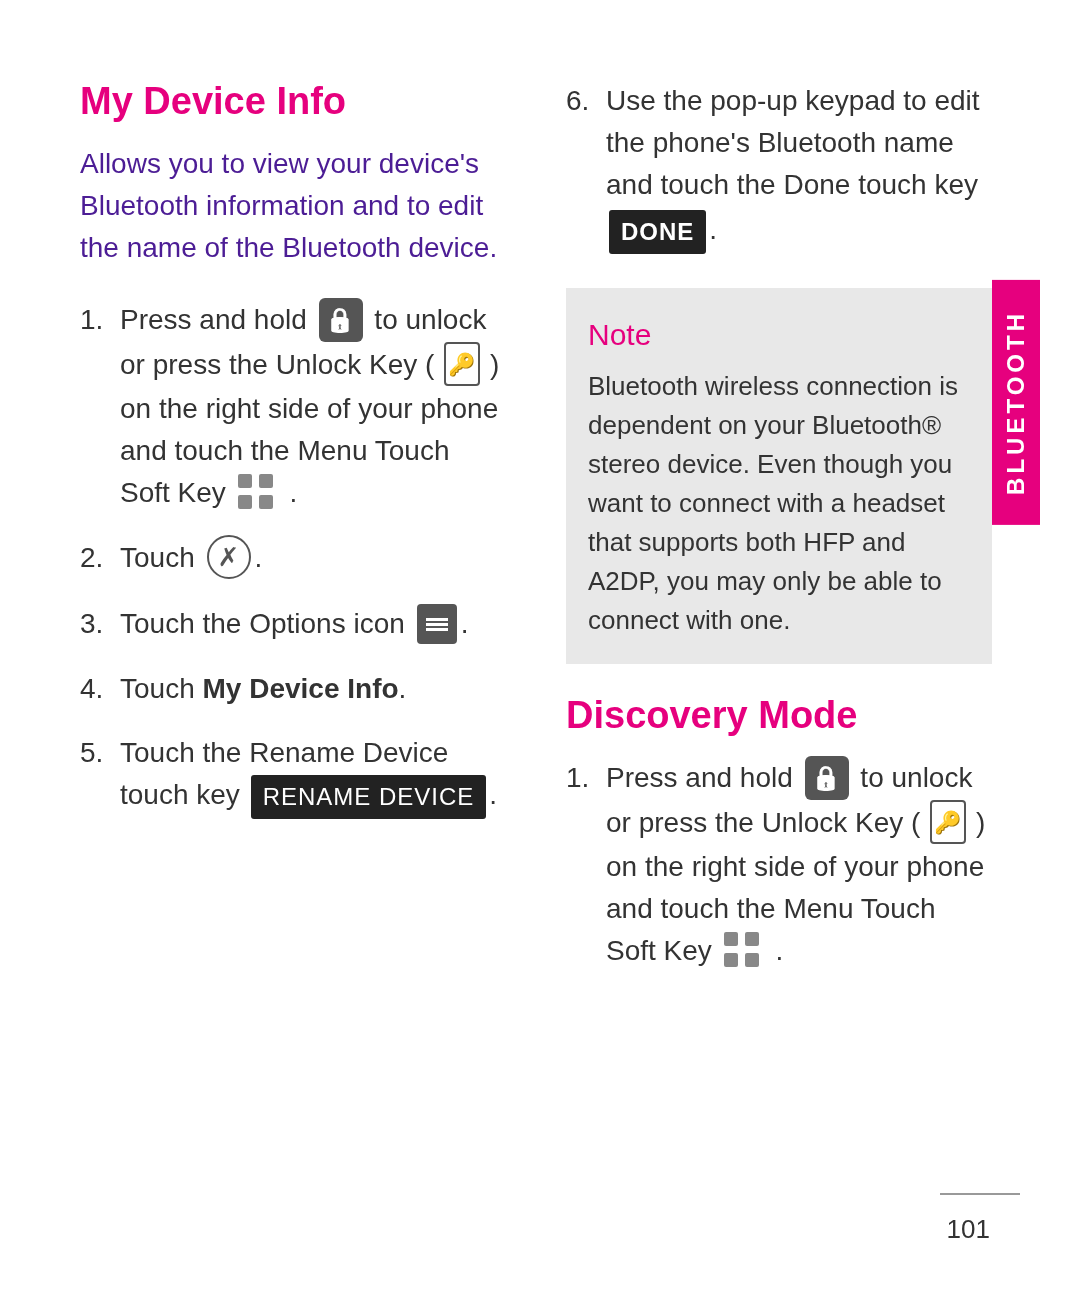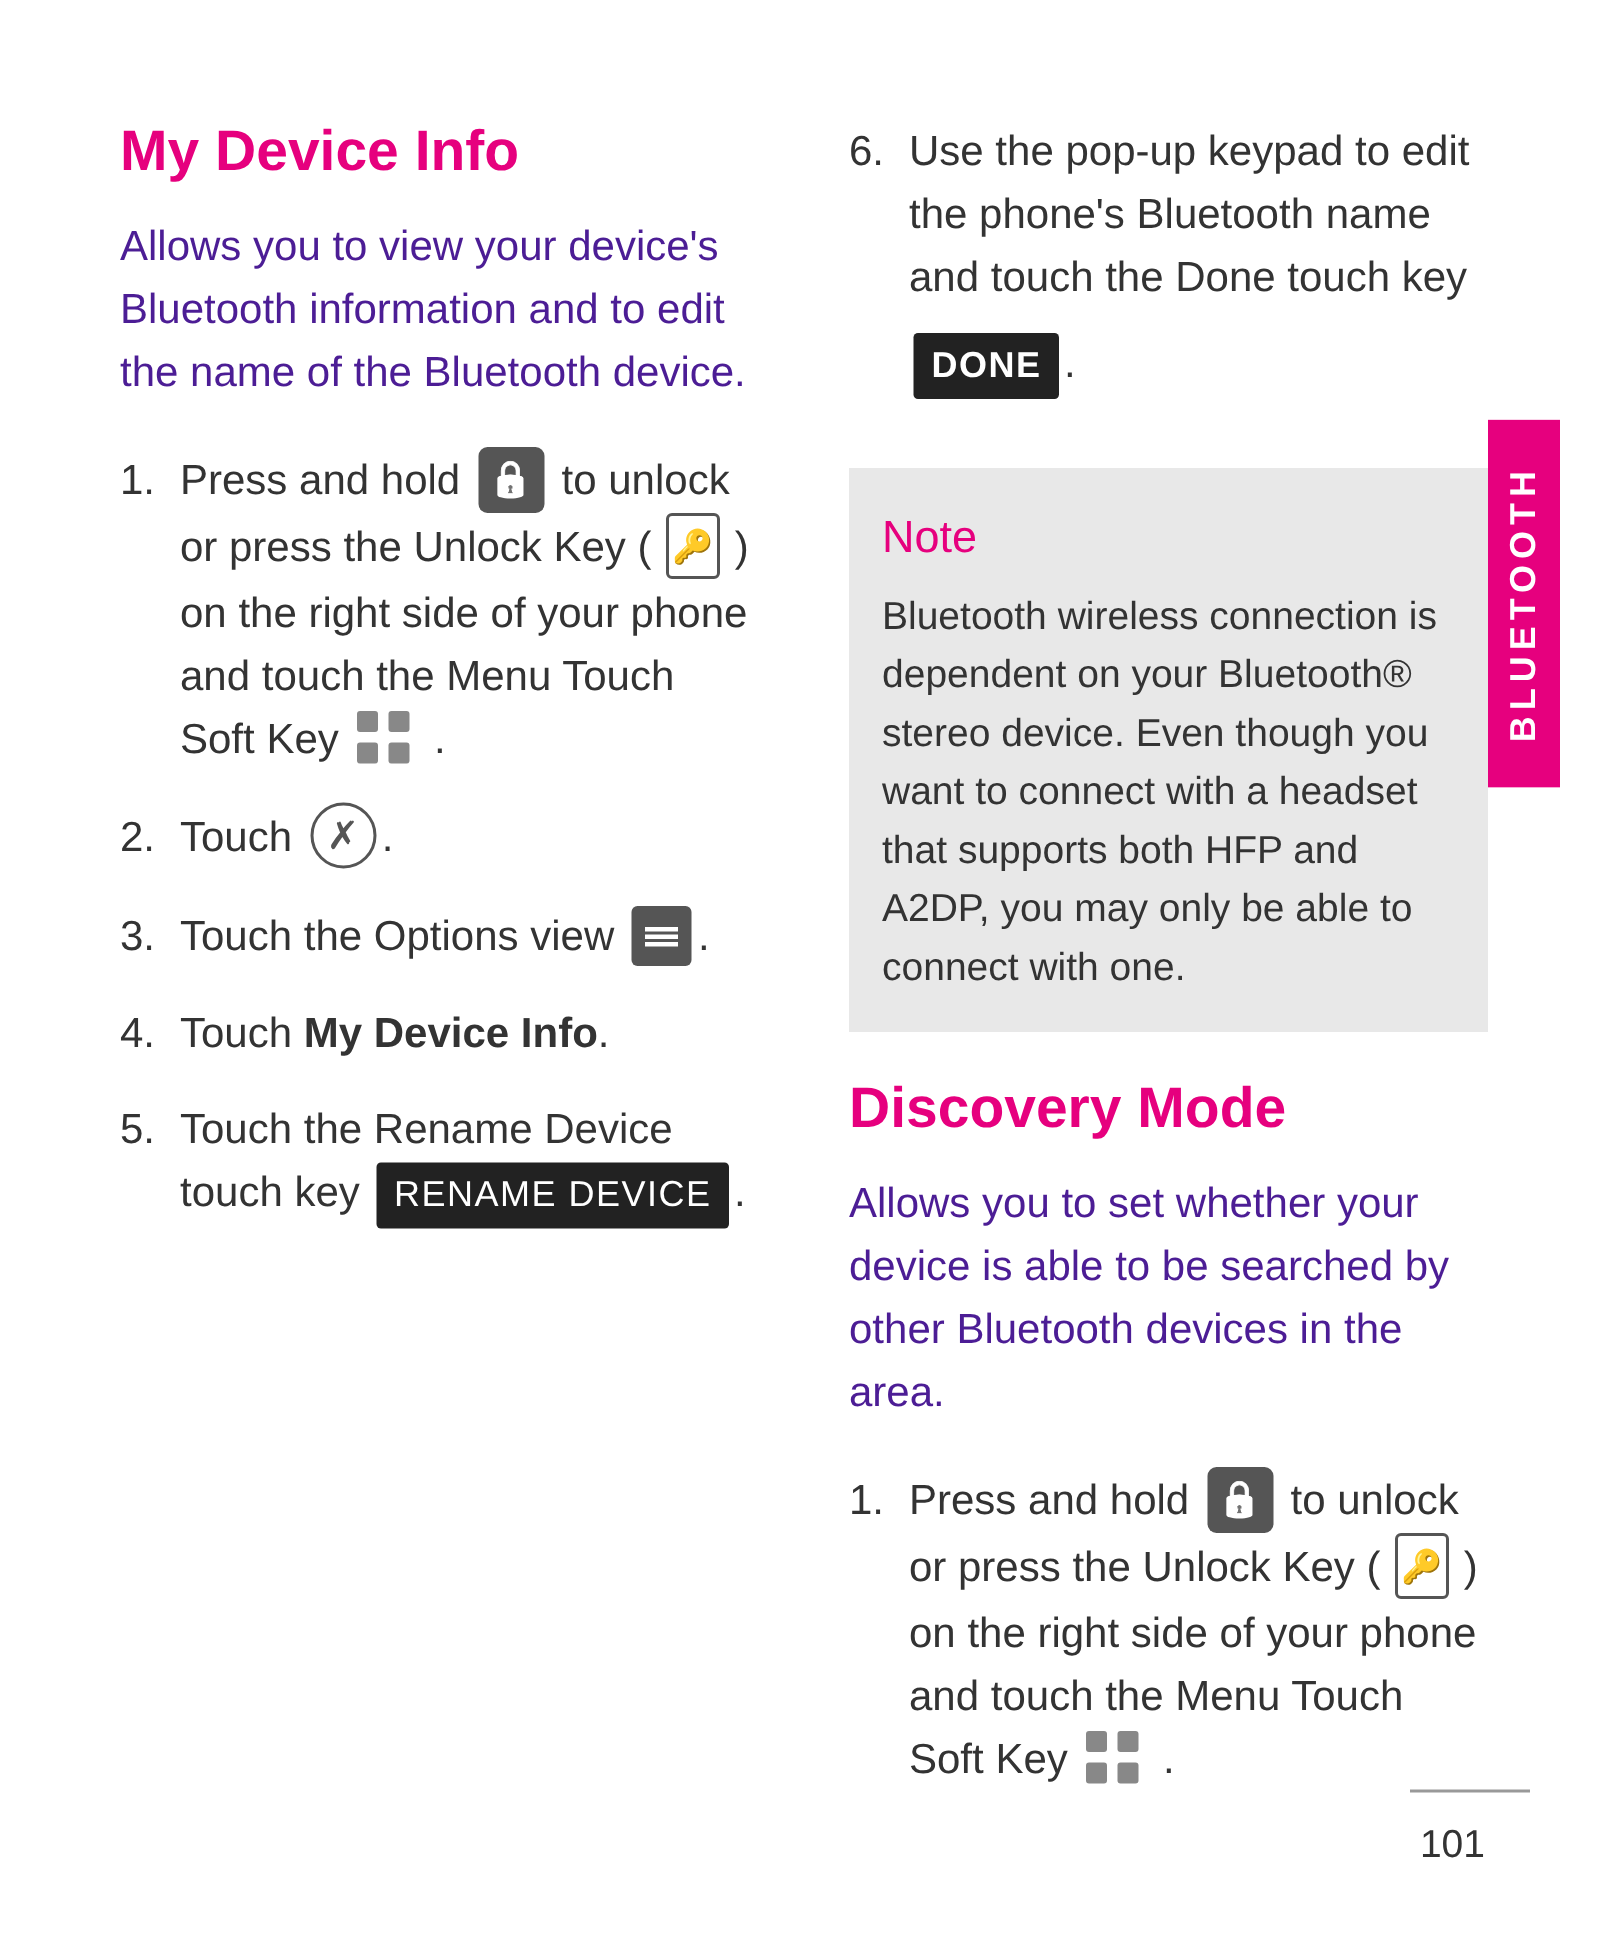--- a/index.html
+++ b/index.html
@@ -153,21 +153,21 @@
 
     .btn-done {
       display: inline-block;
       background: #222;
       color: white;
       font-weight: bold;
       font-size: 24px;
       padding: 4px 12px;
       border-radius: 3px;
       vertical-align: middle;
-      margin: 16px 3px;
+      margin: 4px 3px;
       letter-spacing: 1px;
     }
 
     .btn-rename {
       display: inline-block;
       background: #222;
       color: white;
       font-weight: normal;
       font-size: 24px;
       padding: 4px 12px;
@@ -284,21 +284,21 @@
       <div class="step-item">
         <span class="step-number">2.</span>
         <div class="step-content">
           <span>Touch </span><span class="icon-bluetooth">✗</span><span>.</span>
         </div>
       </div>
 
       <div class="step-item">
         <span class="step-number">3.</span>
         <div class="step-content">
-          <span>Touch the Options view </span><span class="icon-options">
+          <span>Touch the Options icon </span><span class="icon-options">
               <span class="icon-options-inner">
                 <span></span>
                 <span></span>
                 <span></span>
               </span>
             </span><span>.</span>
         </div>
       </div>
 
       <div class="step-item">
@@ -326,21 +326,20 @@
         </div>
       </div>
 
       <div class="note-box">
         <div class="note-title">Note</div>
         <p>Bluetooth wireless connection is dependent on your Bluetooth® stereo device. Even though you want to connect with a headset that supports both HFP and A2DP, you may only be able to connect with one.</p>
       </div>
 
       <h2 class="section-title">Discovery Mode</h2>
 
-      <p class="section-desc">Allows you to set whether your device is able to be searched by other Bluetooth devices in the area.</p>
 
       <div class="step-item">
         <span class="step-number">1.</span>
         <div class="step-content">
           <span>Press and hold </span><span class="icon-lock"></span><span> to unlock or press the Unlock Key ( </span><span class="icon-unlock-key">🔑</span><span> ) on the right side of your phone and touch the Menu Touch Soft Key </span><span class="icon-grid">
               <span></span>
               <span></span>
               <span></span>
               <span></span>
             </span><span> .</span>

